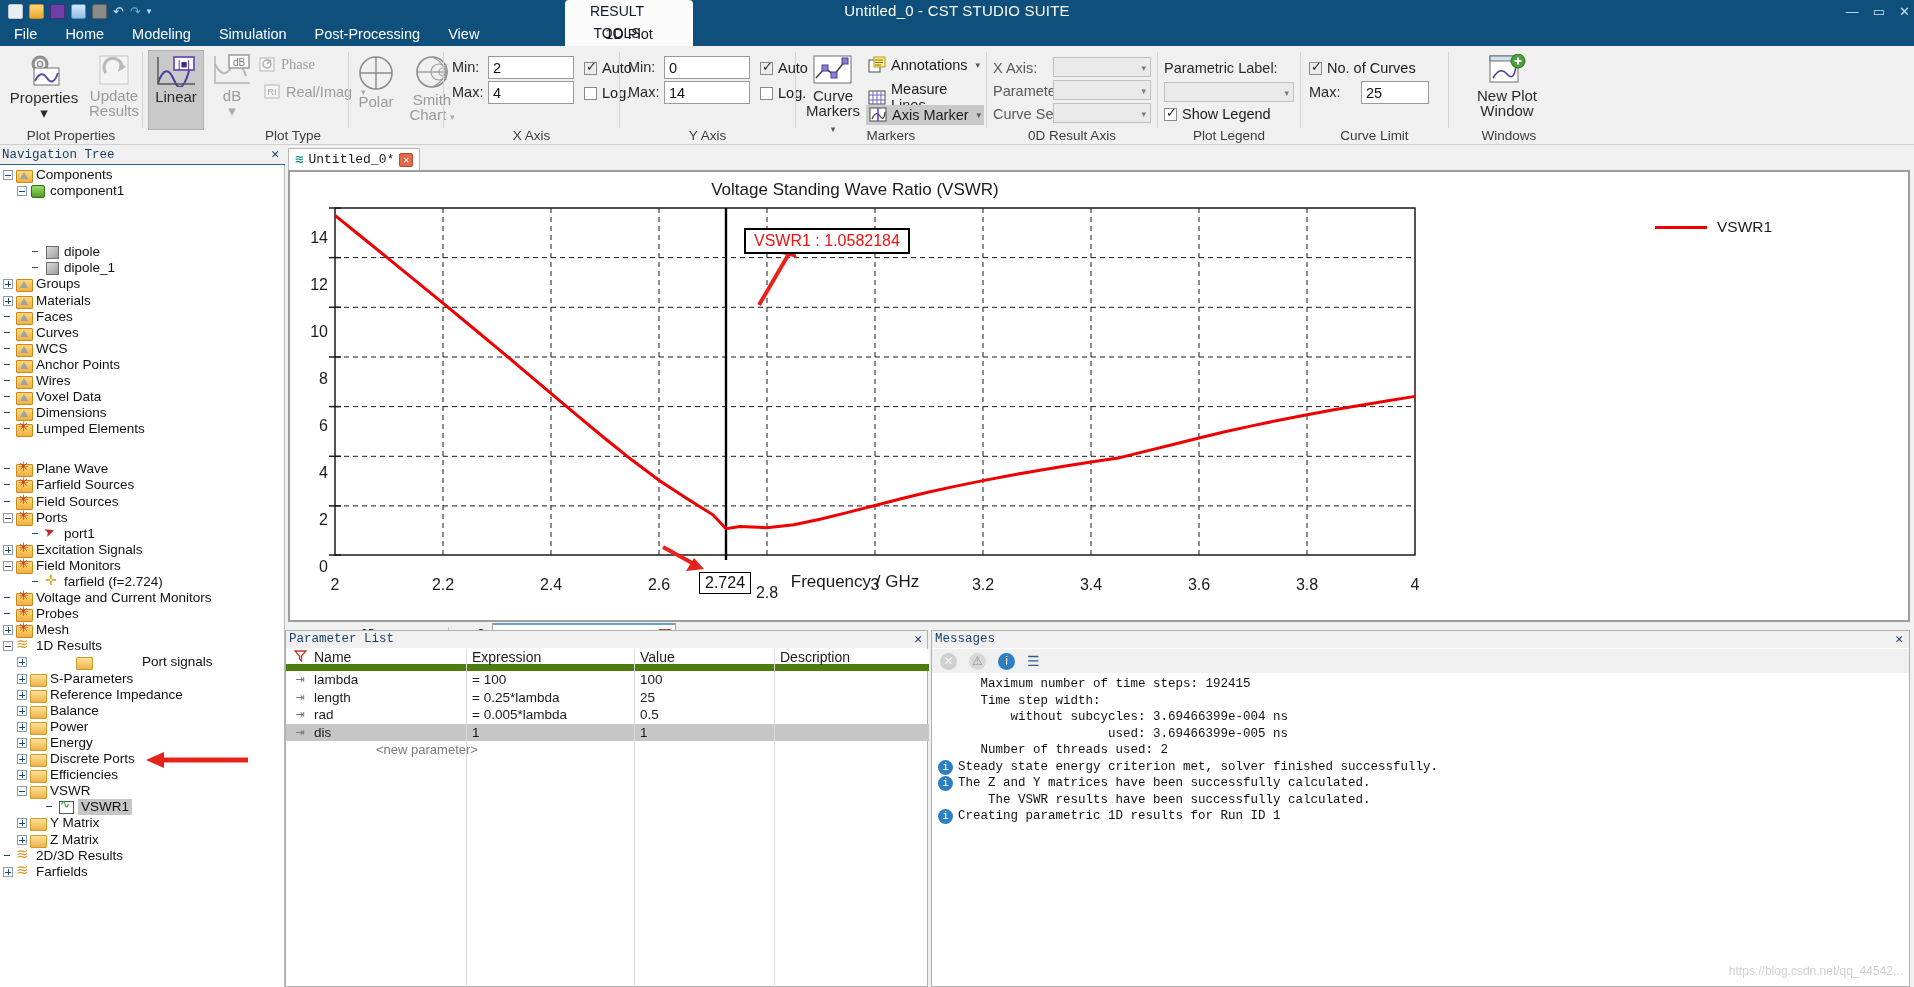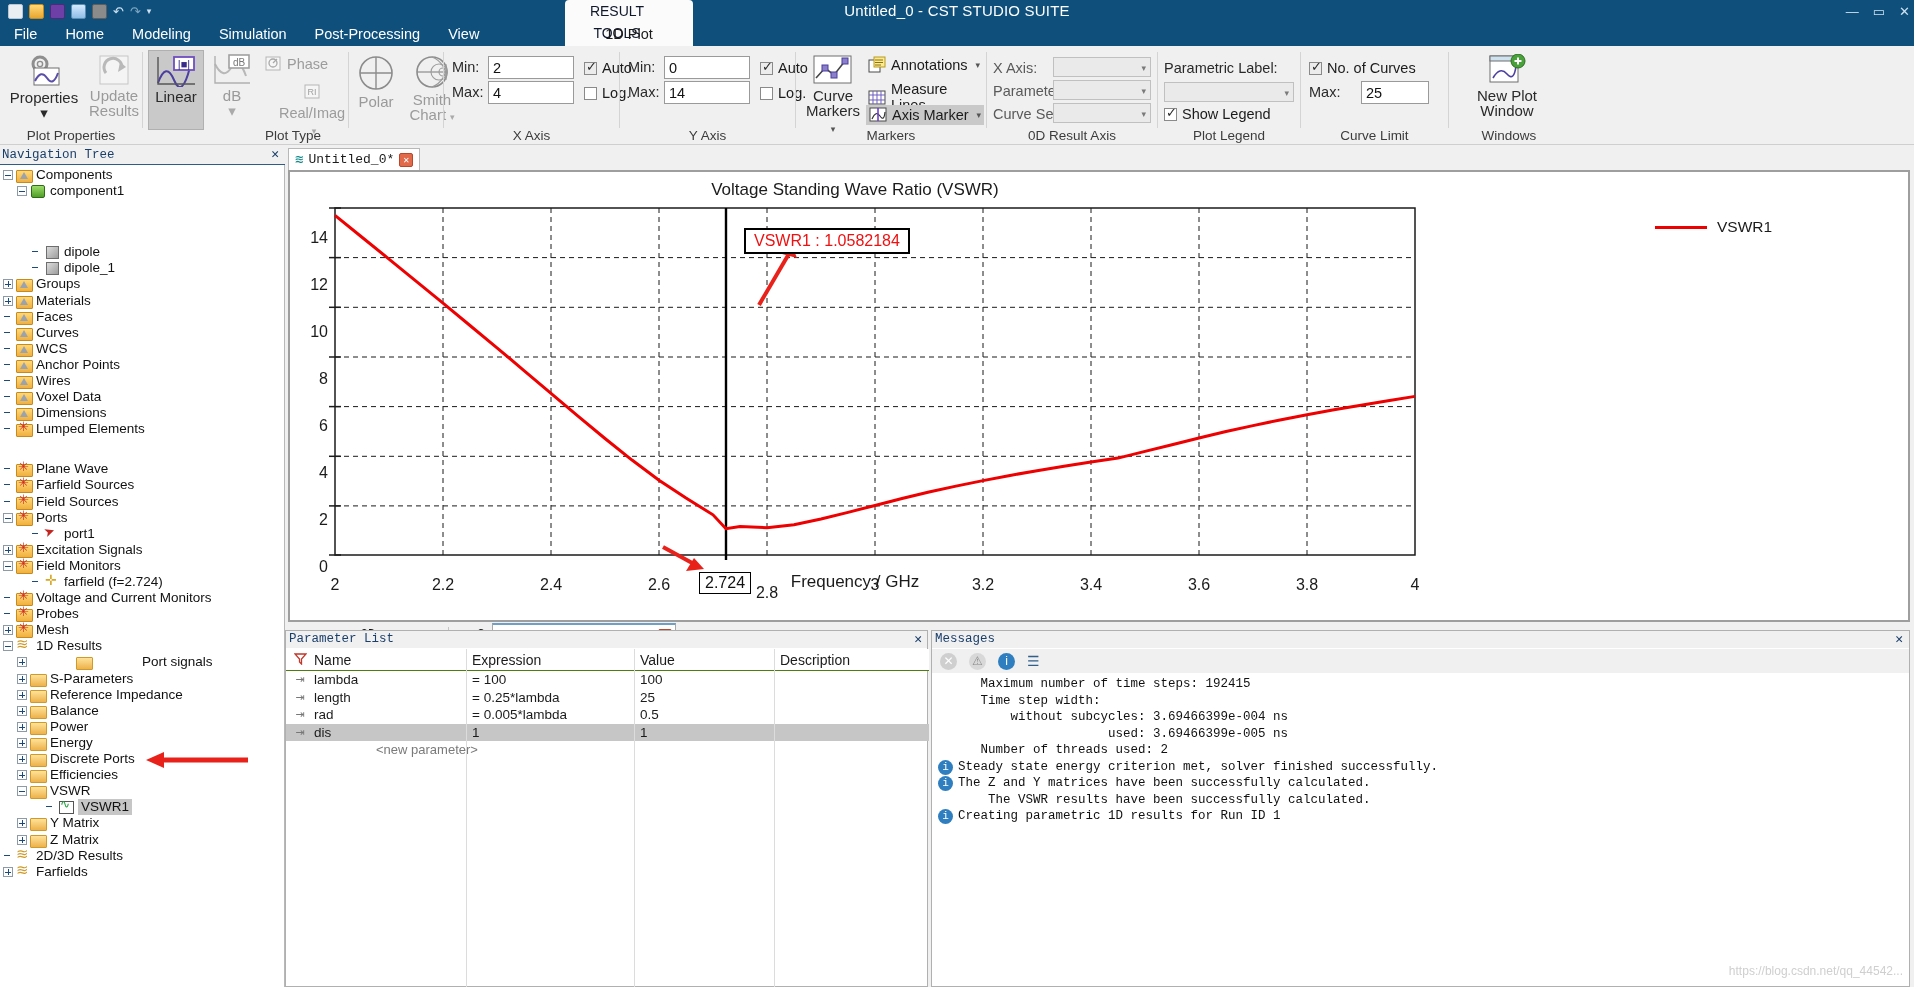--- a/index.html
+++ b/index.html
@@ -229,21 +229,21 @@
   .paramlist {
     position:absolute; left:0; top:484px; width:643px; height:357px; background:#fff;
     border:1px solid #b0b0b0;
   }
   .panel-head {
     position:absolute; left:0; top:0; width:100%; height:17px; background:#f0f0f0;
     font-family:"Liberation Mono", monospace; font-size:12.5px; color:#1b3f6b; line-height:17px; padding-left:3px;
   }
   .panel-head .pclose { position:absolute; right:5px; top:0; font-size:13px; line-height:17px; cursor:default; }
   .ptable { position:absolute; left:0; top:18px; width:643px; }
-  .phdr { display:flex; height:22px; background:#fff; border-bottom:1px solid #4d7c0f; align-items:center; }
+  .phdr { display:flex; height:22px; background:#fff; border-bottom:7px solid #4d7c0f; align-items:center; }
   .phdr .pc { font-size:14px; color:#1b1b1b; padding-left:6px; position:relative; }
   .prow { display:flex; height:17.5px; align-items:center; font-size:13.5px; }
   .prow.sel { background:#c6c6c6; }
   .prow .pc { padding-left:6px; overflow:hidden; white-space:nowrap; }
   .c-marker { width:22px; flex:0 0 22px; text-align:center; color:#555; font-size:11px; }
   .c-name { width:158px; flex:0 0 158px; }
   .c-expr { width:168px; flex:0 0 168px; }
   .c-val  { width:140px; flex:0 0 140px; }
   .c-desc { flex:1 1 auto; }
   .newparam { font-size:13px; color:#7a7a7a; padding-left:90px; height:18px; line-height:18px; }
@@ -357,29 +357,29 @@
     <div class="bigbtn" style="left:64px;width:50px;">
       <svg class="bi" width="40" height="32" viewBox="0 0 40 32">
         <path d="M3 10 Q11 26 19 14 T34 22" fill="none" stroke="#b8b8b8" stroke-width="2"></path>
         <path d="M3 2 V29 H38" fill="none" stroke="#b0b0b0" stroke-width="1.4"></path>
         <rect x="17" y="1" width="20" height="13" fill="#fff" stroke="#a0a0a0" stroke-width="1.6"></rect>
         <text x="27" y="12" font-size="10" fill="#777" text-anchor="middle" font-family="Liberation Sans">dB</text>
       </svg>
       <div class="bl dim">dB</div>
       <div class="bl drop-caret" style="color:#aaa;">▾</div>
     </div>
-    <div class="srow dim" style="left:122px;top:10px;">
+    <div class="srow dim" style="left:116px;top:10px;font-family:Liberation Serif, serif;">
       <svg width="17" height="16" viewBox="0 0 17 16">
         <rect x="1" y="1" width="14" height="13" fill="#f6f6f6" stroke="#b5b5b5"></rect>
         <circle cx="8" cy="7" r="4" fill="none" stroke="#a8a8a8" stroke-width="1.3"></circle>
         <path d="M8 7 L12 3" stroke="#a8a8a8" stroke-width="1.3"></path>
       </svg>
       <span>Phase</span>
     </div>
-    <div class="srow dim" style="left:136px;top:38px;flex-direction:column;">
+    <div class="srow dim" style="left:121px;top:38px;">
       <svg width="17" height="16" viewBox="0 0 17 16">
         <rect x="1" y="1" width="14" height="13" fill="#f6f6f6" stroke="#b5b5b5"></rect>
         <text x="8" y="11" font-size="9" fill="#a0a0a0" text-anchor="middle" font-family="Liberation Sans">RI</text>
       </svg>
       <span>Real/Imag</span>
       <span class="drop-caret" style="color:#aaa;margin-left:4px;">▾</span>
     </div>
     <div class="rsep" style="left:205px;"></div>
     <div class="bigbtn" style="left:207px;width:52px;">
       <svg class="bi" width="40" height="38" viewBox="0 0 40 38">

